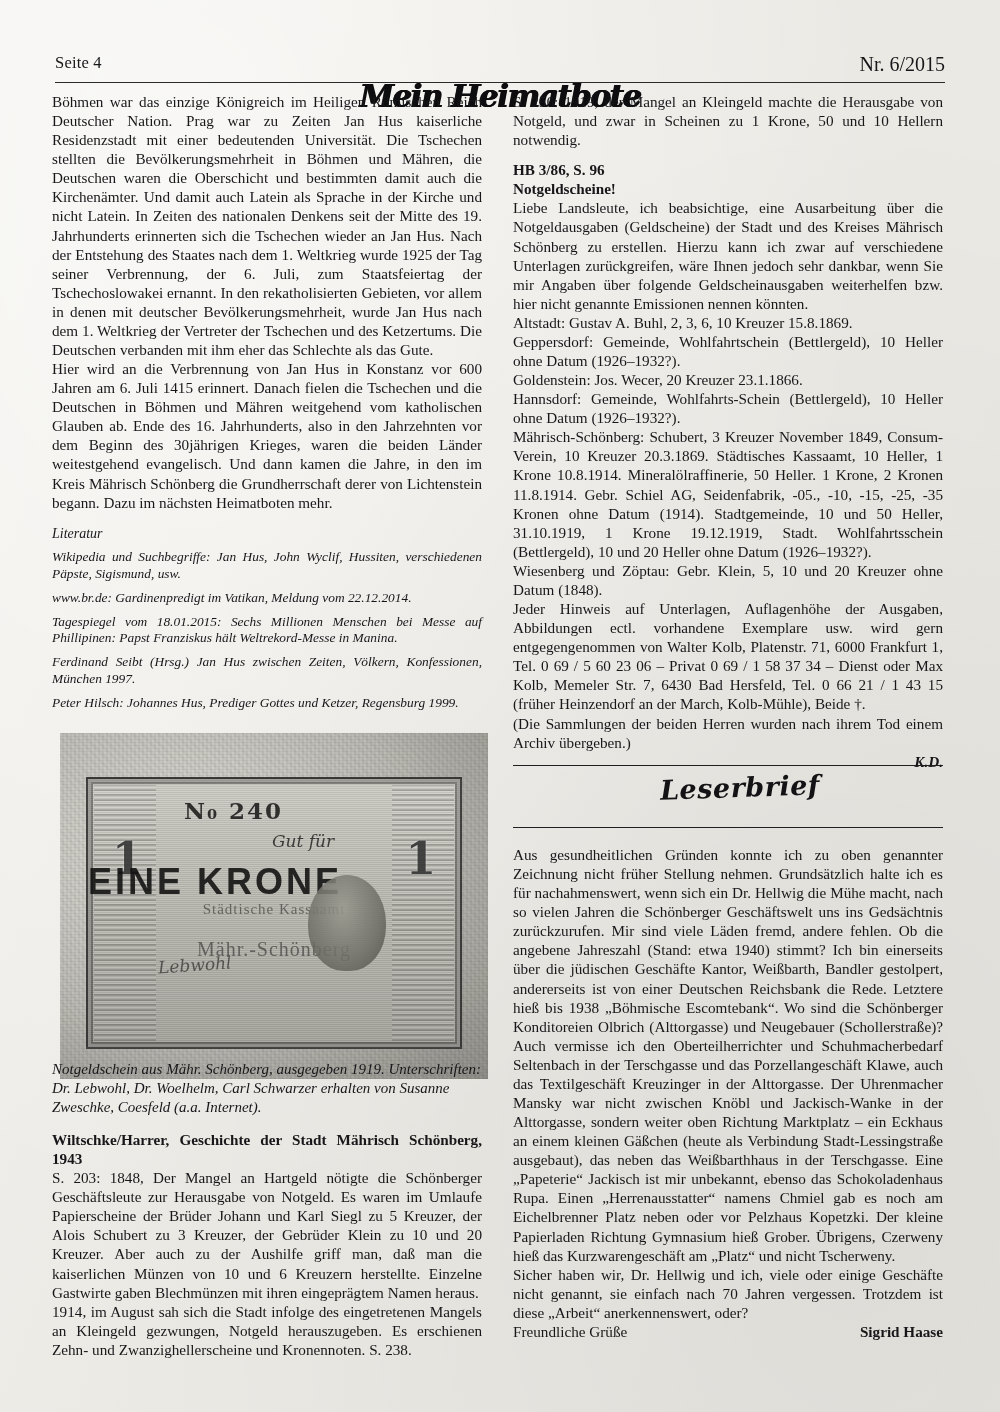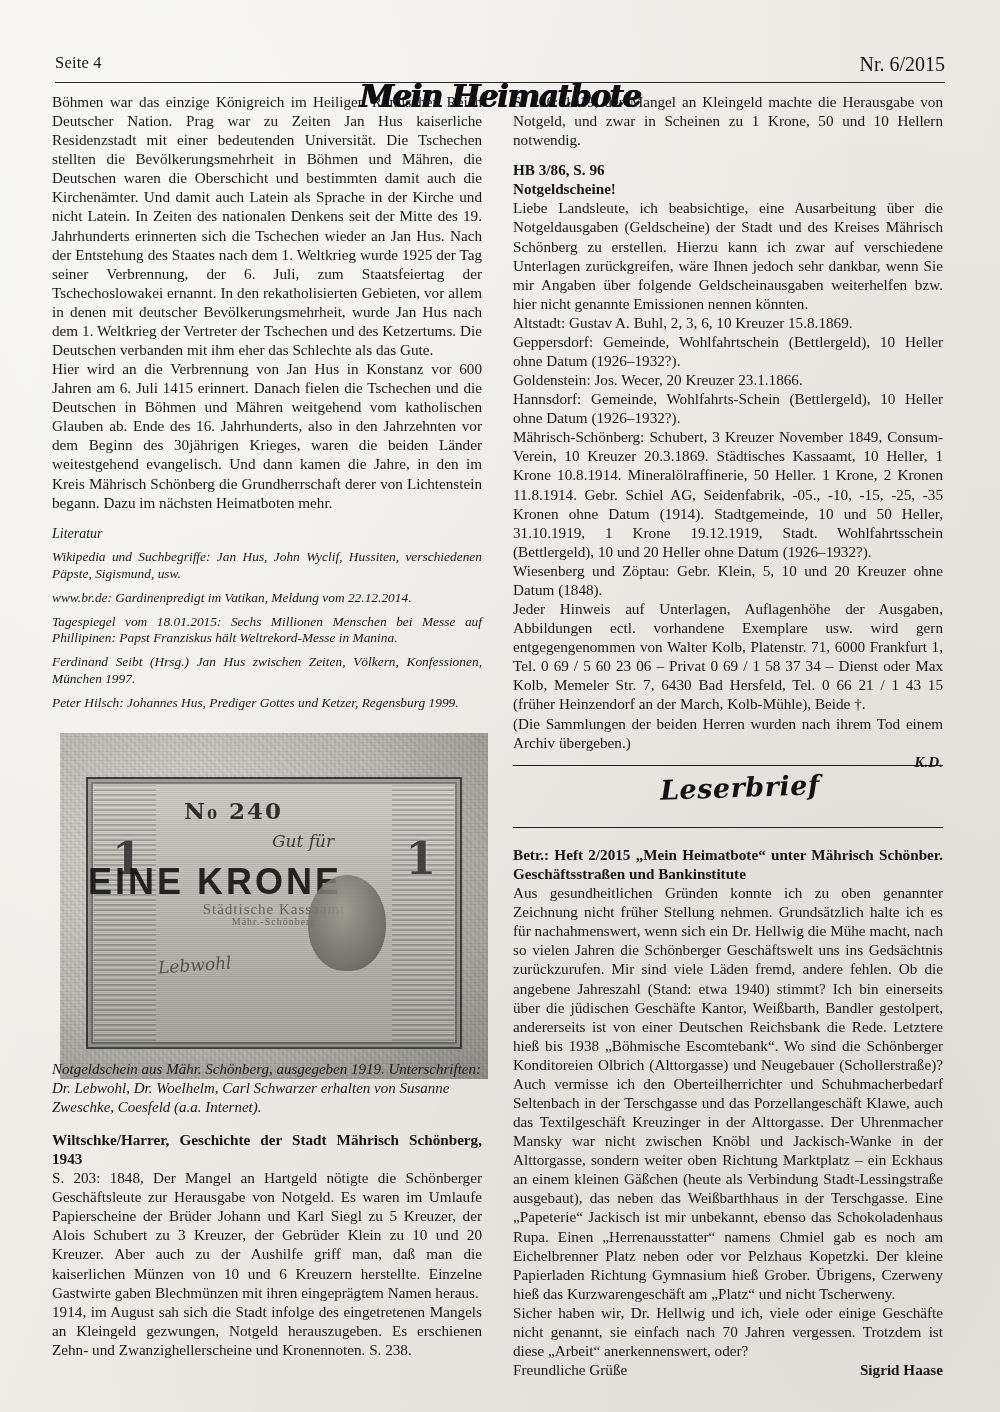--- a/index.html
+++ b/index.html
@@ -220,23 +220,23 @@
     left: 0; right: 0;
     top: 122px;
     text-align: center;
     font-size: 15px;
     letter-spacing: 1px;
     color: rgba(30,30,30,0.55);
   }
   .note-line3 {
     position: absolute;
     left: 0; right: 0;
-    top: 137px;
+    top: 159px;
     text-align: center;
-    font-size: 10px;
+    font-size: 20px;
     letter-spacing: 1px;
     color: rgba(30,30,30,0.55);
   }
   .note-sig {
     position: absolute;
     left: 70px;
     top: 176px;
     font-family: "DejaVu Serif", serif;
     font-style: italic;
     font-size: 17px;
@@ -383,21 +383,20 @@
       <p class="body">Jeder Hinweis auf Unterlagen, Auflagenhöhe der Ausgaben, Abbildungen ectl. vorhandene Exemplare usw. wird gern entgegengenommen von Walter Kolb, Platenstr. 71, 6000 Frankfurt 1, Tel. 0 69 / 5 60 23 06 – Privat 0 69 / 1 58 37 34 – Dienst oder Max Kolb, Memeler Str. 7, 6430 Bad Hersfeld, Tel. 0 66 21 / 1 43 15 (früher Heinzendorf an der March, Kolb-Mühle), Beide †.</p>
       <p class="body">(Die Sammlungen der beiden Herren wurden nach ihrem Tod einem Archiv übergeben.)</p>
       <p class="sig">K.D.</p>
     </div>
 
     <div class="leser-rule-top"></div>
     <div class="leser-title">Leserbrief</div>
     <div class="leser-rule-bottom"></div>
 
     <div class="block-right-2">
-      <p class="bold">Betr.: Heft 2/2015 „Mein Heimatbote“ unter Mährisch Schönber. Geschäftsstraßen und Bankinstitute</p>
       <p class="body">Aus gesundheitlichen Gründen konnte ich zu oben genannter Zeichnung nicht früher Stellung nehmen. Grundsätzlich halte ich es für nachahmenswert, wenn sich ein Dr. Hellwig die Mühe macht, nach so vielen Jahren die Schönberger Geschäftswelt uns ins Gedsächtnis zurückzurufen. Mir sind viele Läden fremd, andere fehlen. Ob die angebene Jahreszahl (Stand: etwa 1940) stimmt? Ich bin einerseits über die jüdischen Geschäfte Kantor, Weißbarth, Bandler gestolpert, andererseits ist von einer Deutschen Reichsbank die Rede. Letztere hieß bis 1938 „Böhmische Escomtebank“. Wo sind die Schönberger Konditoreien Olbrich (Alttorgasse) und Neugebauer (Schollerstraße)? Auch vermisse ich den Oberteilherrichter und Schuhmacherbedarf Seltenbach in der Terschgasse und das Porzellangeschäft Klawe, auch das Textilgeschäft Kreuzinger in der Alttorgasse. Der Uhrenmacher Mansky war nicht zwischen Knöbl und Jackisch-Wanke in der Alttorgasse, sondern weiter oben Richtung Marktplatz – ein Eckhaus an einem kleinen Gäßchen (heute als Verbindung Stadt-Lessingstraße ausgebaut), das neben das Weißbarthhaus in der Terschgasse. Eine „Papeterie“ Jackisch ist mir unbekannt, ebenso das Schokoladenhaus Rupa. Einen „Herrenausstatter“ namens Chmiel gab es noch am Eichelbrenner Platz neben oder vor Pelzhaus Kopetzki. Der kleine Papierladen Richtung Gymnasium hieß Grober. Übrigens, Czerweny hieß das Kurzwarengeschäft am „Platz“ und nicht Tscherweny.</p>
       <p class="body">Sicher haben wir, Dr. Hellwig und ich, viele oder einige Geschäfte nicht genannt, sie einfach nach 70 Jahren vergessen. Trotzdem ist diese „Arbeit“ anerkennenswert, oder?</p>
       <p class="body">
         <span>Freundliche Grüße</span>
         <span class="sig-inline">Sigrid Haase</span>
       </p>
     </div>
 
   </div>
 </div>

